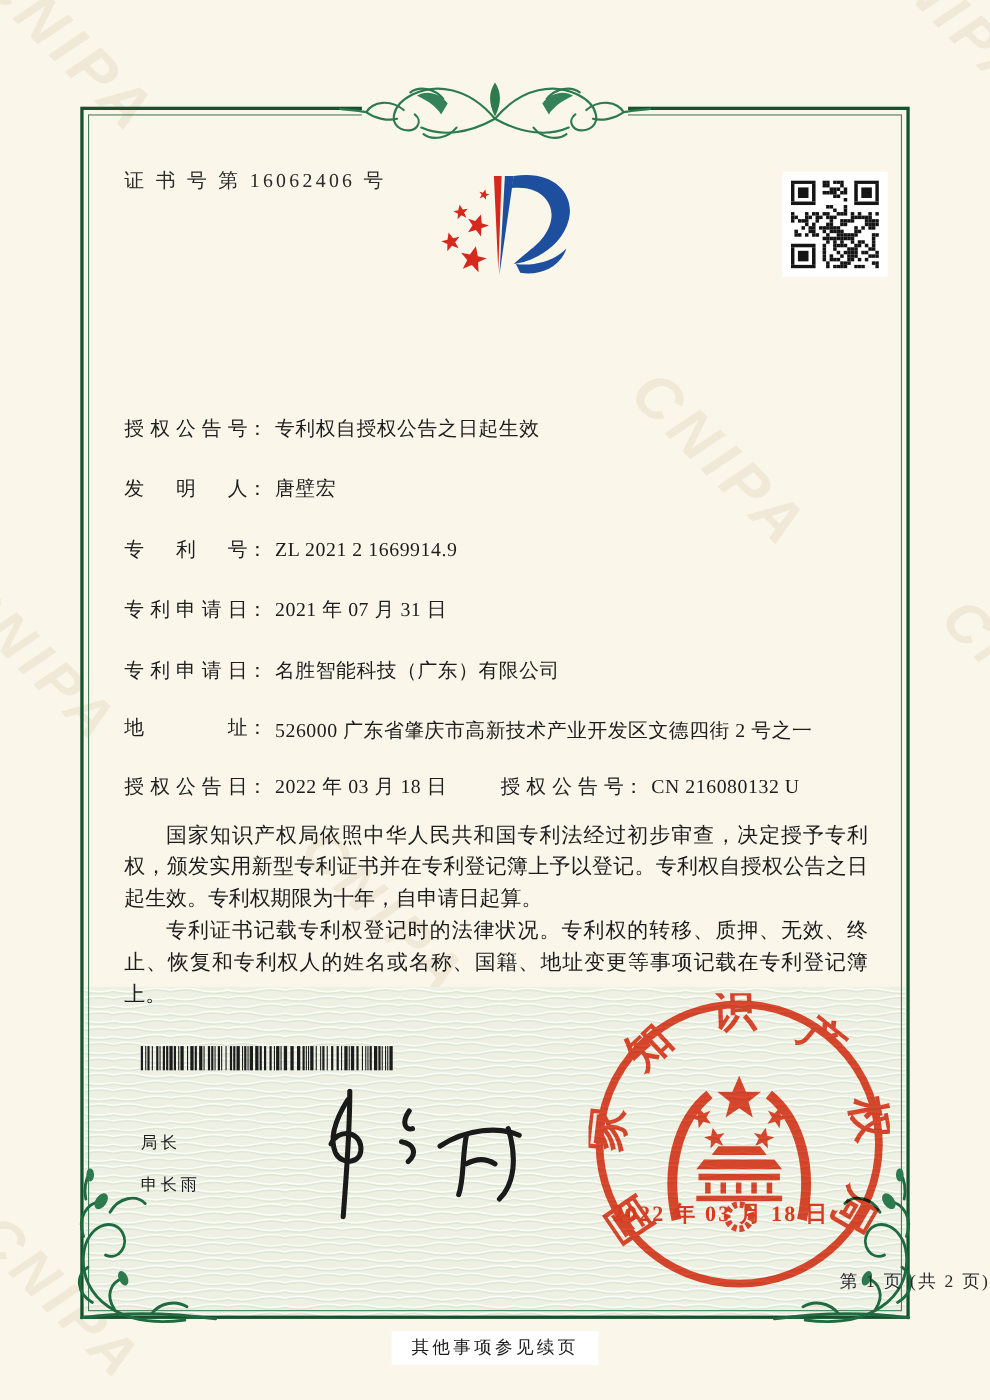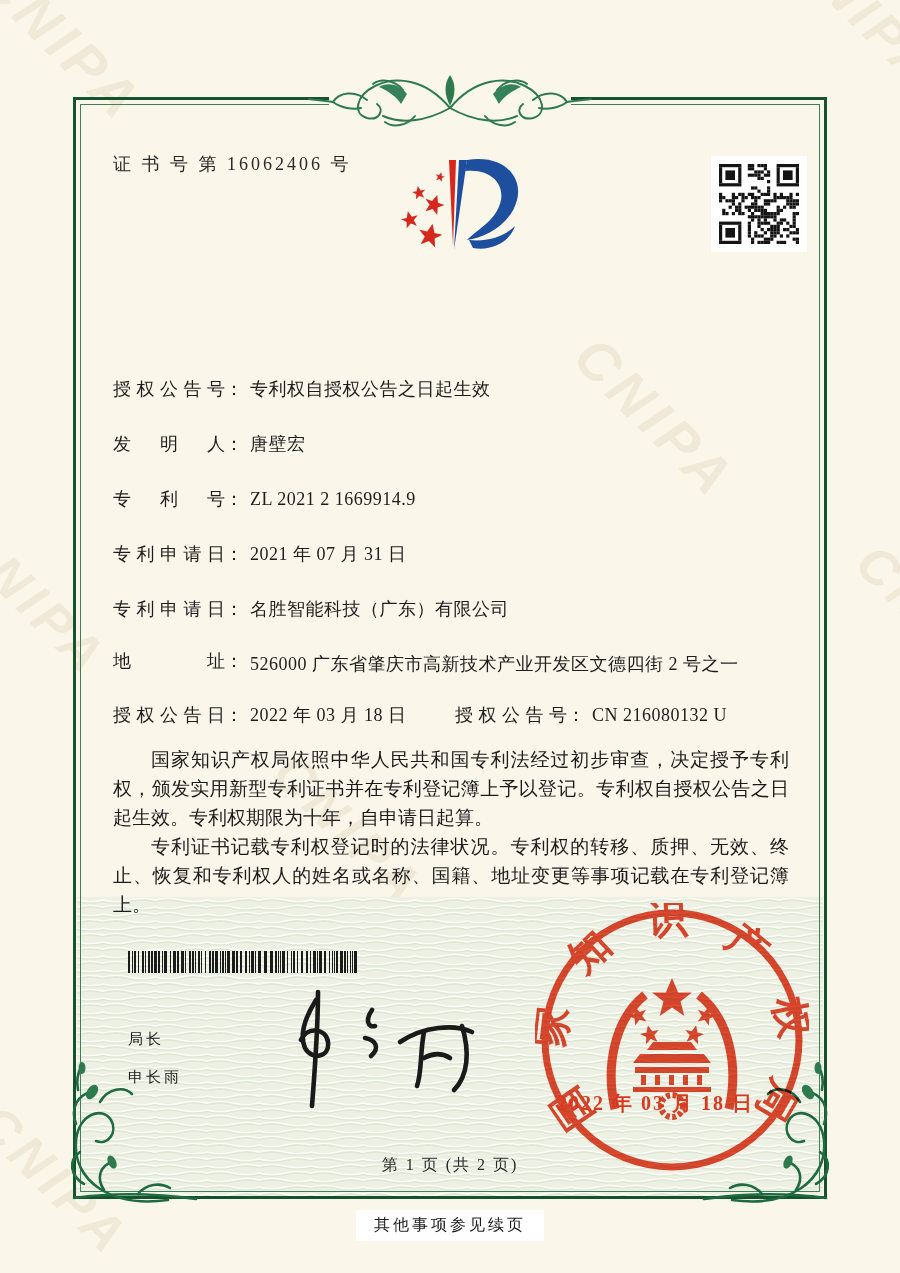--- a/index.html
+++ b/index.html
@@ -54,21 +54,21 @@
   #barcode { position:absolute; left:128px; top:951px; height:22px; display:flex; }
   #barcode div { height:100%; }
   .director { position:absolute; left:128px; font-size:15px; color:#1b1b1b; letter-spacing:3px; }
   .sig { position:absolute; left:272px; top:986px; }
   .seal { position:absolute; left:535px; top:903px; mix-blend-mode:multiply; }
   .seal-date {
     position:absolute; left:557px; top:1090px; font-size:20px;
     color:#d8391f; letter-spacing:2px; font-weight:bold; white-space:nowrap;
   }
   .page-num {
-    position:absolute; left:0; top:1155px; width:100%; text-align:center;
+    position:absolute; left:0; top:1155px; width:100%; text-align:right;
     font-size:16px; letter-spacing:2px; color:#2a2a2a;
   }
   .footer-note {
     position:absolute; left:50%; transform:translateX(-50%); top:1210px;
     background:#ffffff; padding:5px 18px; font-size:16px; letter-spacing:3px;
     color:#1c1c1c; white-space:nowrap;
   }
   .ornament { position:absolute; }
   svg { display:block; }
 </style>

